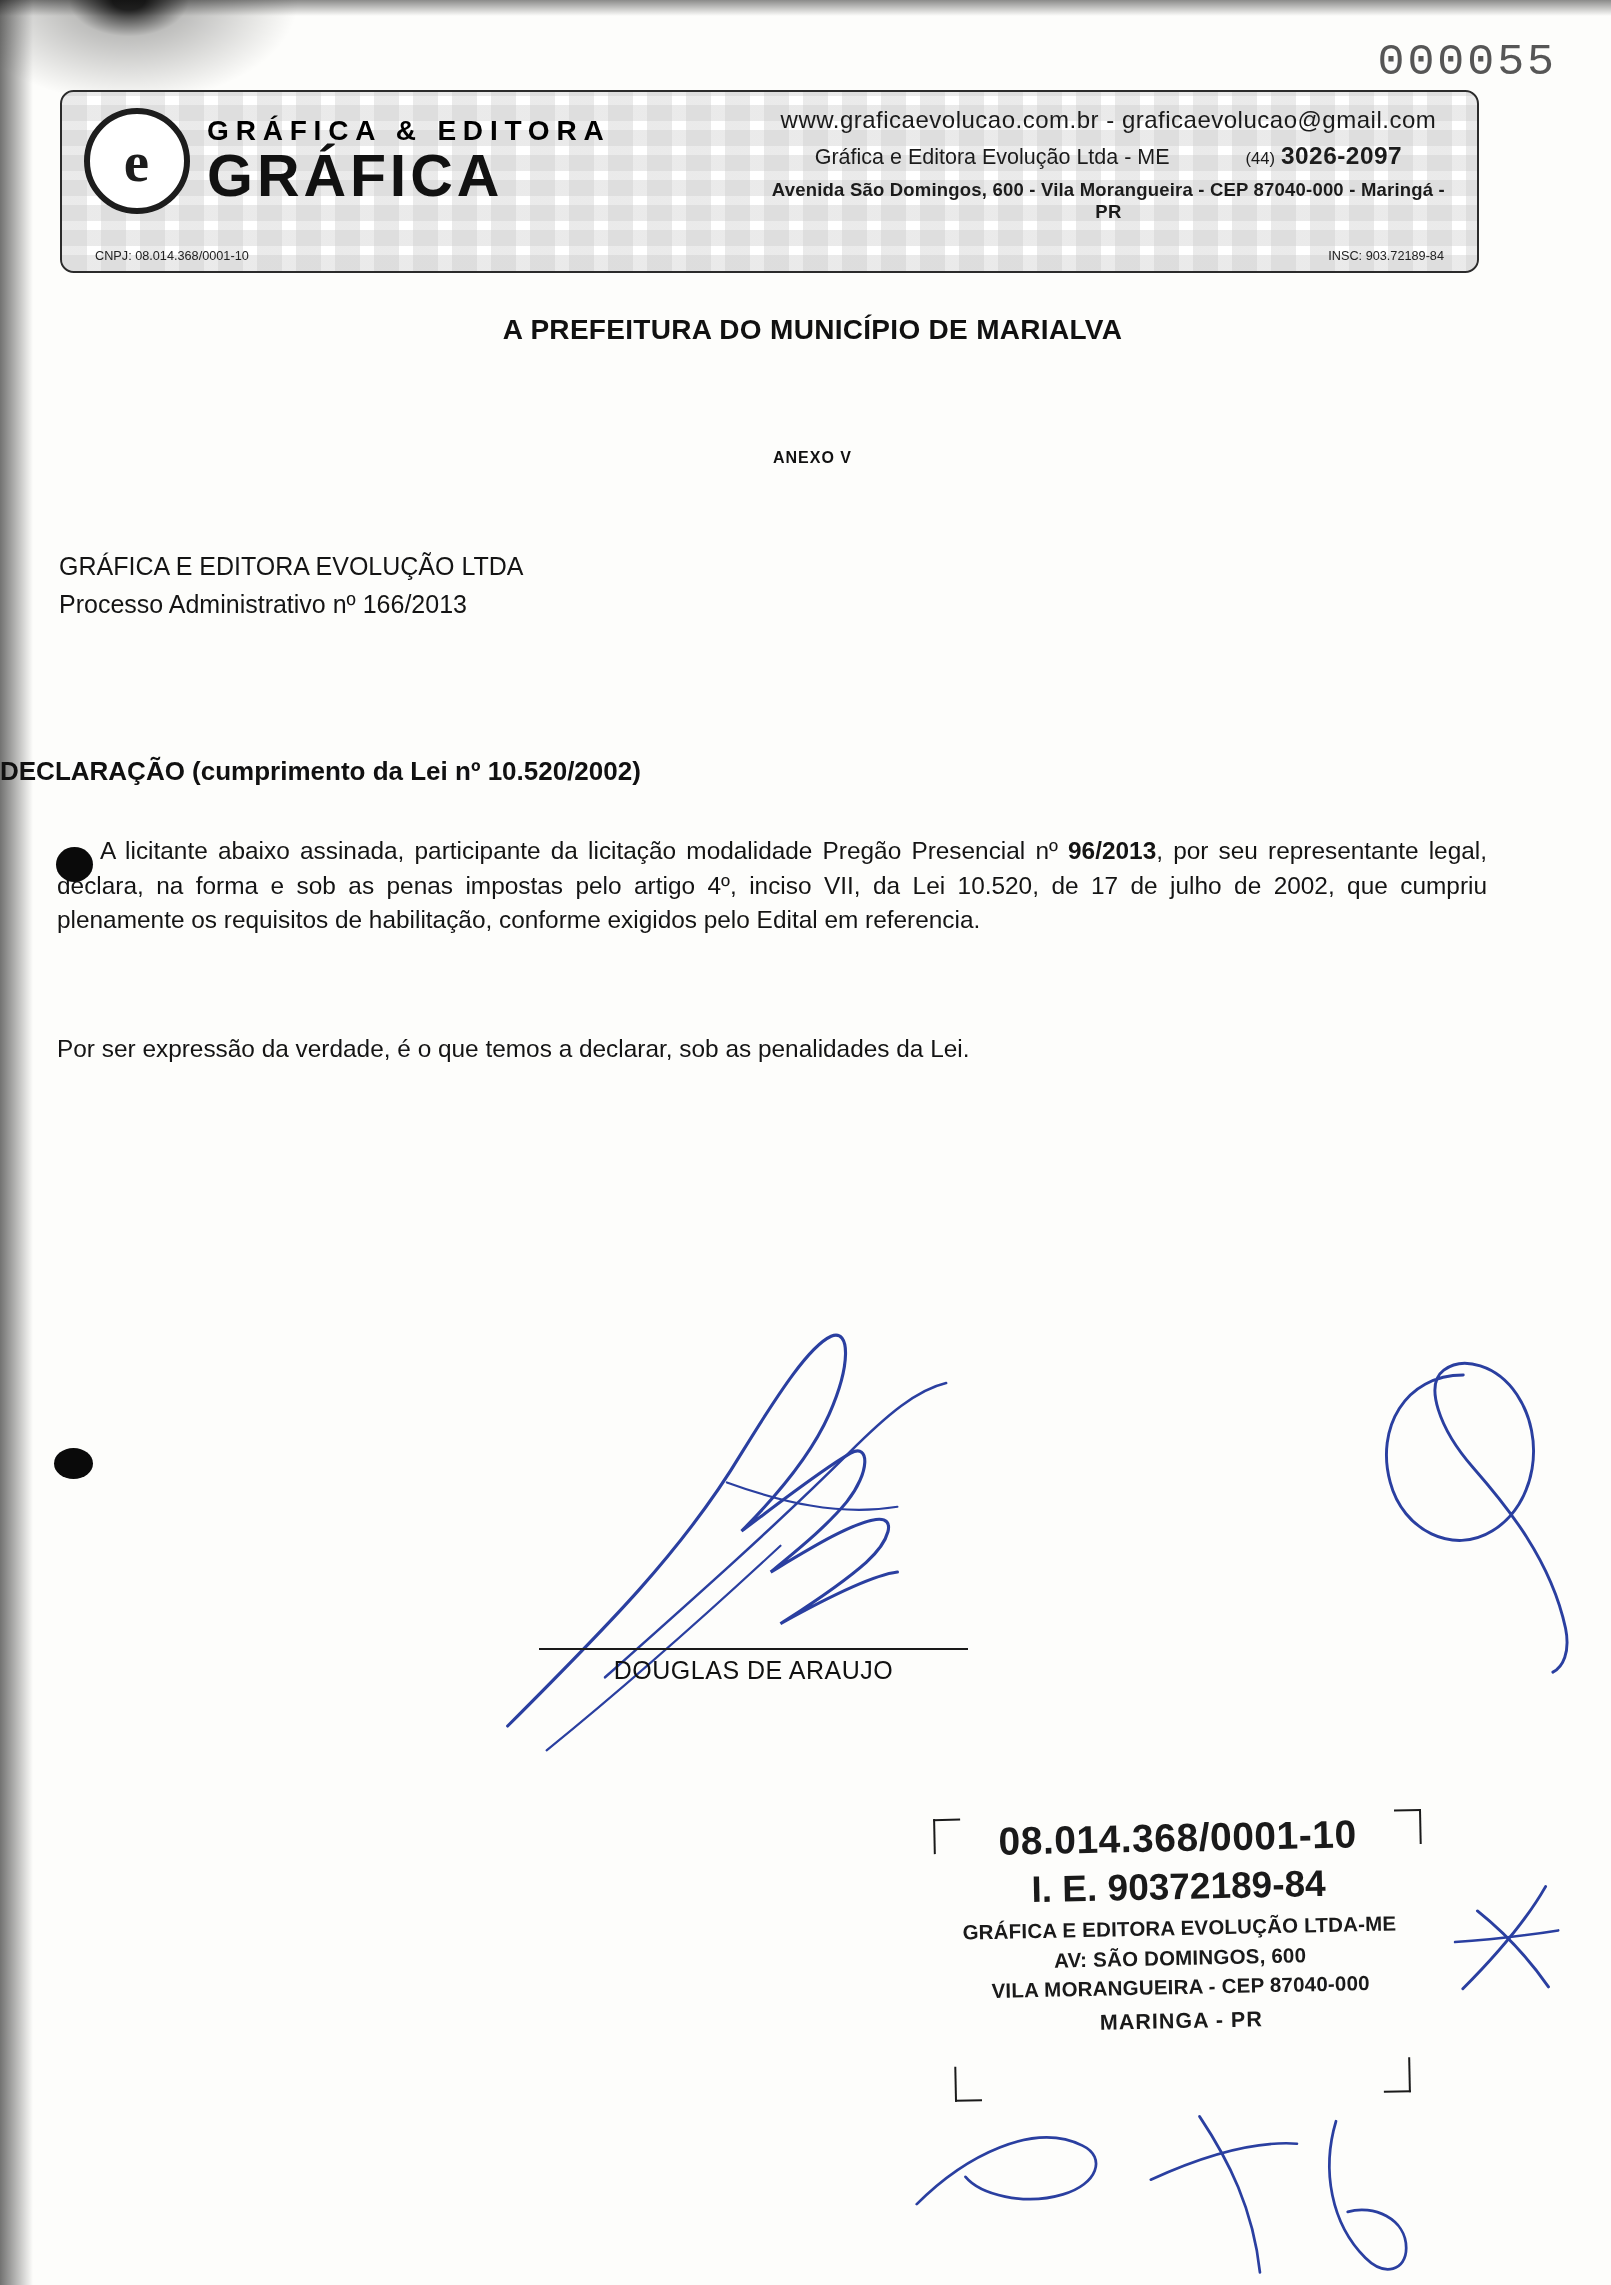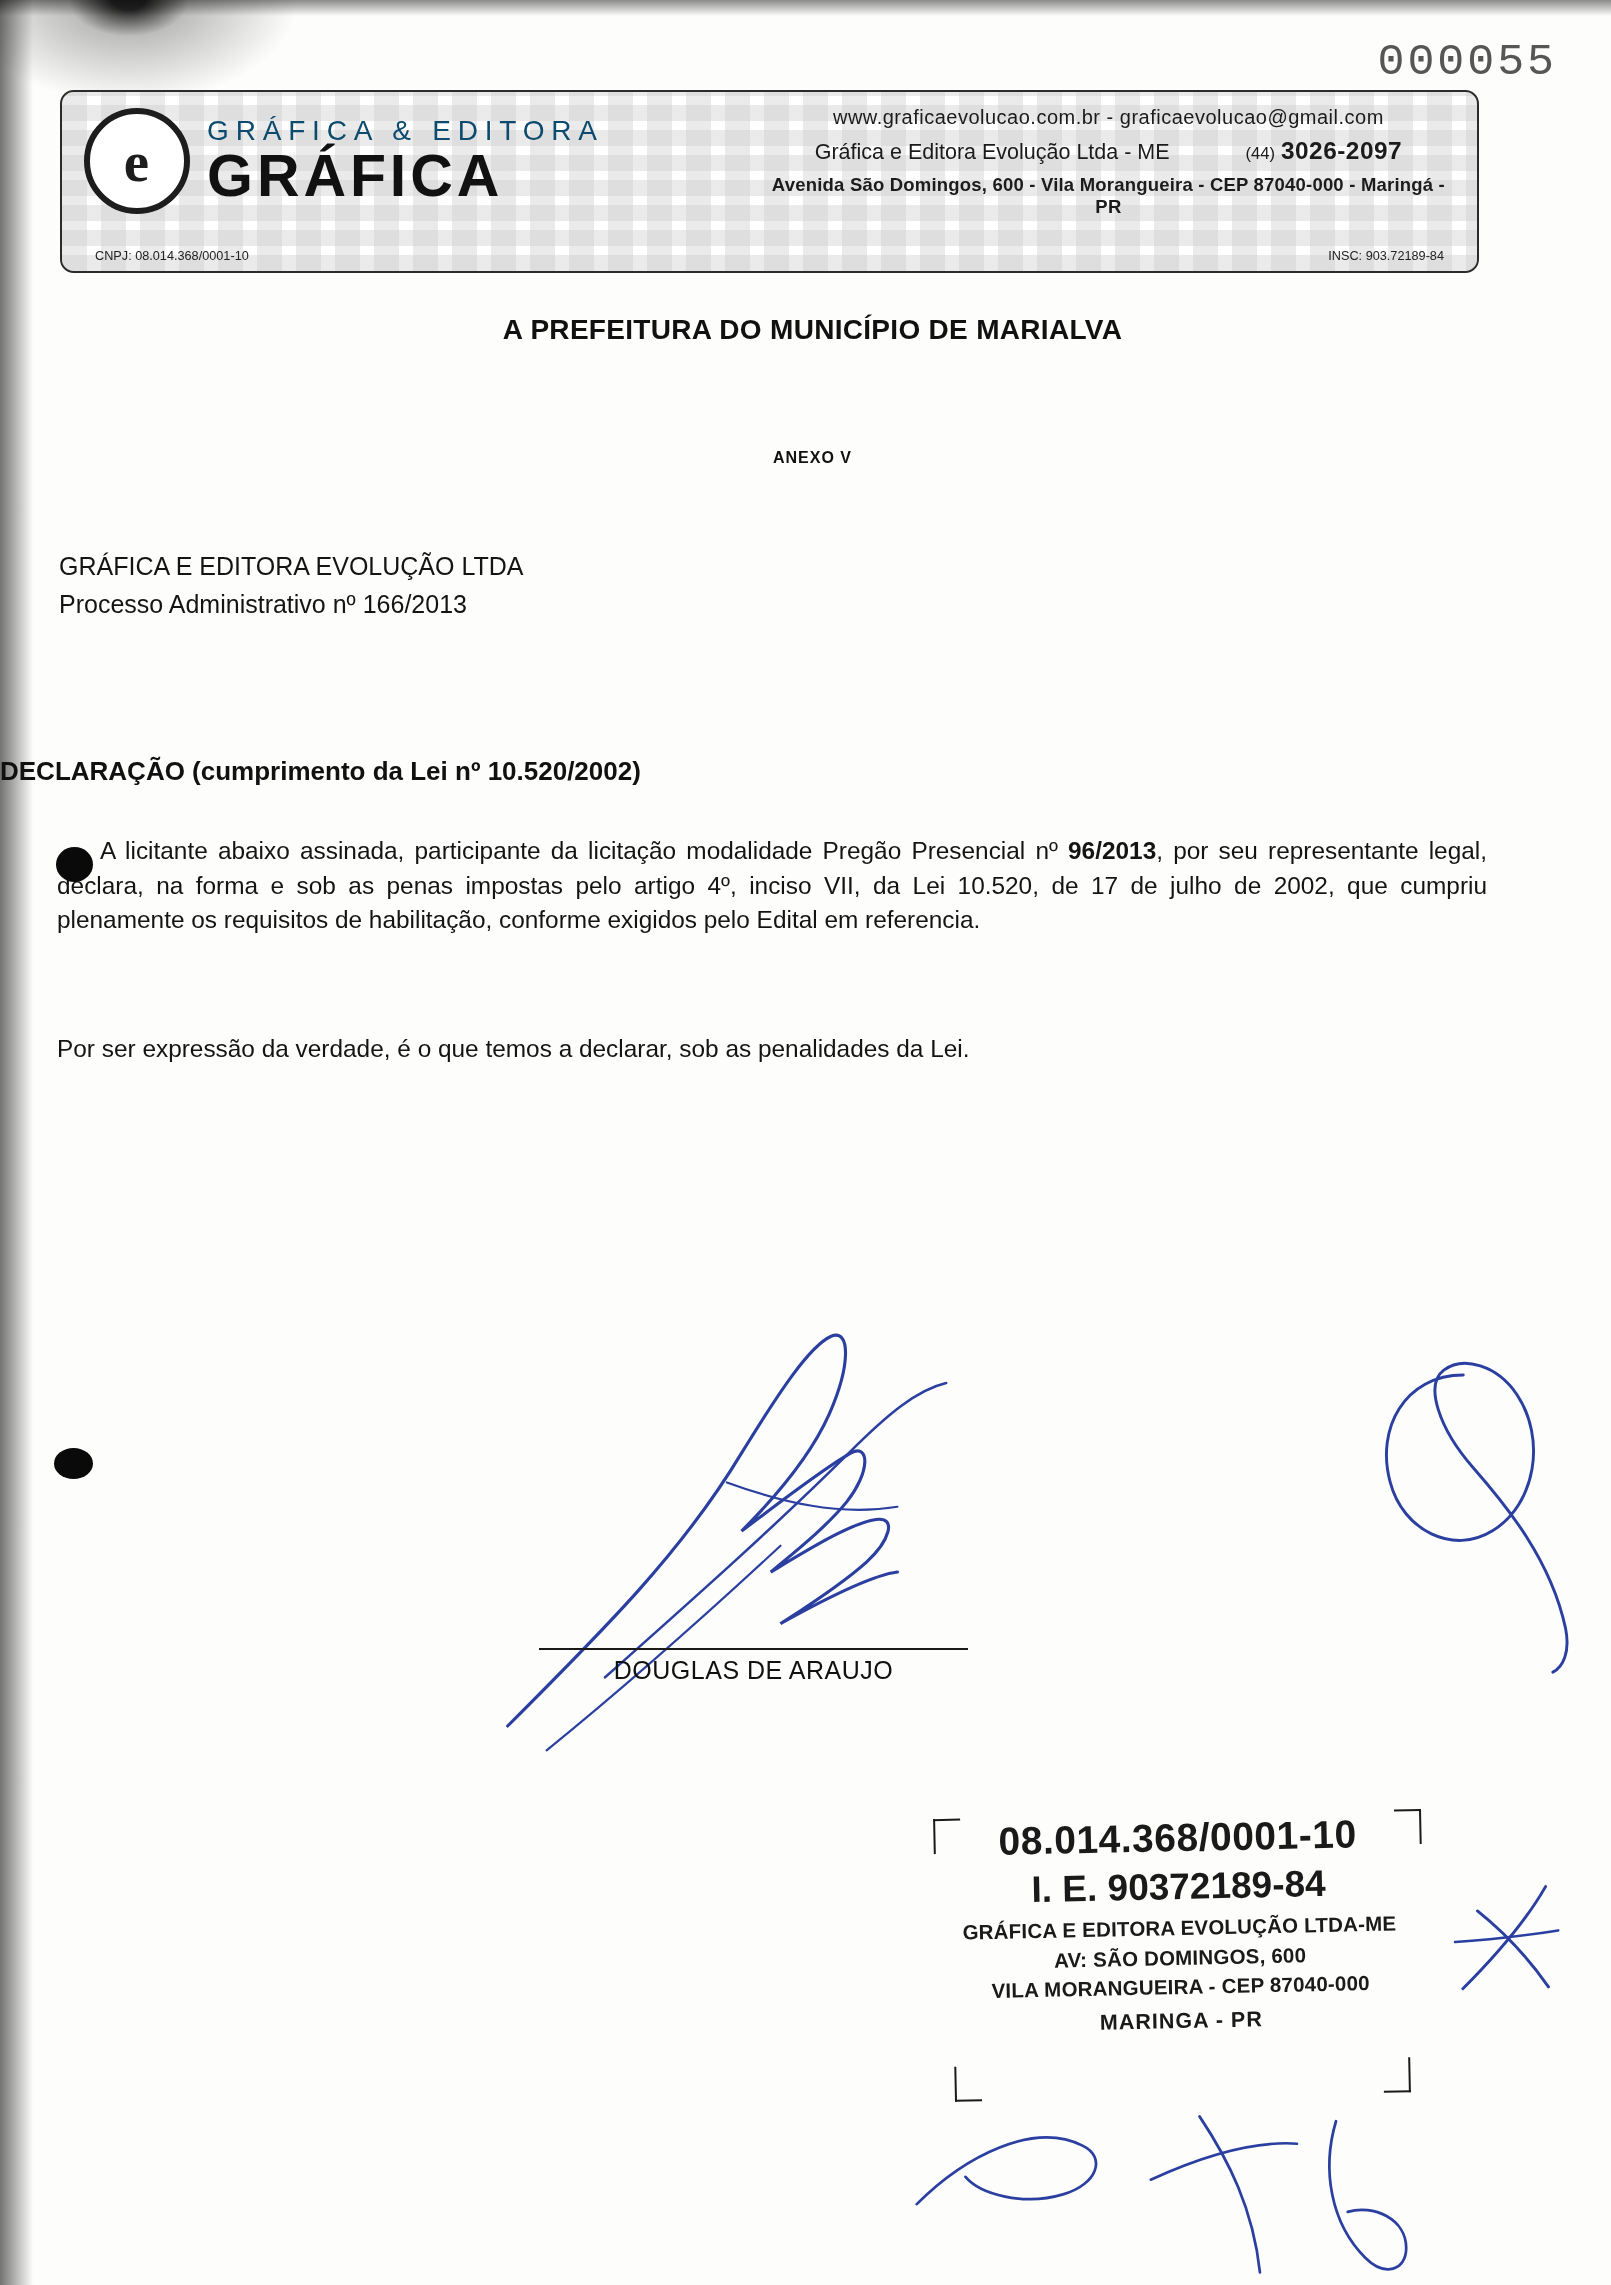--- a/index.html
+++ b/index.html
@@ -72,40 +72,40 @@
     justify-content: center;
     font-family: "Liberation Serif", serif;
     font-size: 57px;
     font-weight: bold;
     line-height: 1;
     color: #1d1d1d;
   }
   .lh-words { line-height: 1; }
   .lh-words .small {
     font-size: 28px;
-    font-weight: normal;
+    font-weight: bold;
     letter-spacing: 6.8px;
-    color: #0c4a6e;
+    color: #000000;
   }
   .lh-words .big {
     font-size: 59px;
     font-weight: bold;
     letter-spacing: 3.9px;
     color: #111;
     margin-top: 2px;
   }
   .lh-right {
     position: absolute;
     right: 17.6px;
     top: 13.7px;
     width: 702px;
     text-align: center;
     color: #1b1b1b;
   }
-  .lh-right .line1 { font-size: 20px; letter-spacing: 0.5px; }
+  .lh-right .line1 { font-size: 24px; letter-spacing: 0.5px; }
   .lh-right .line2 { font-size: 21.5px; margin-top: 8.8px; }
   .lh-right .line2 .phone-prefix { font-size: 16.6px; margin-left: 40px; }
   .lh-right .line2 .phone { font-size: 24.4px; font-weight: bold; letter-spacing: 0.5px; }
   .lh-right .line2 .company { }
   .lh-right .line3 {
     font-size: 18.5px;
     font-weight: bold;
     margin-top: 8.8px;
     letter-spacing: 0.2px;
   }

